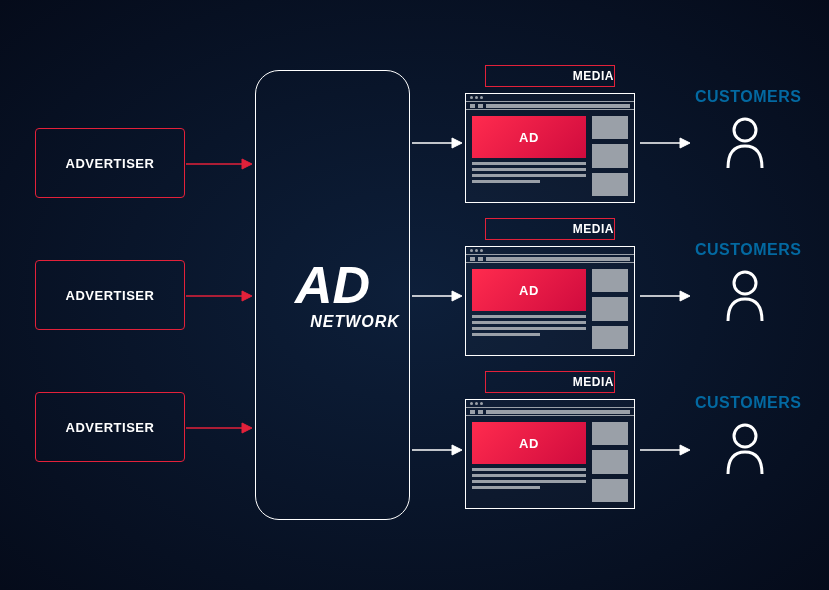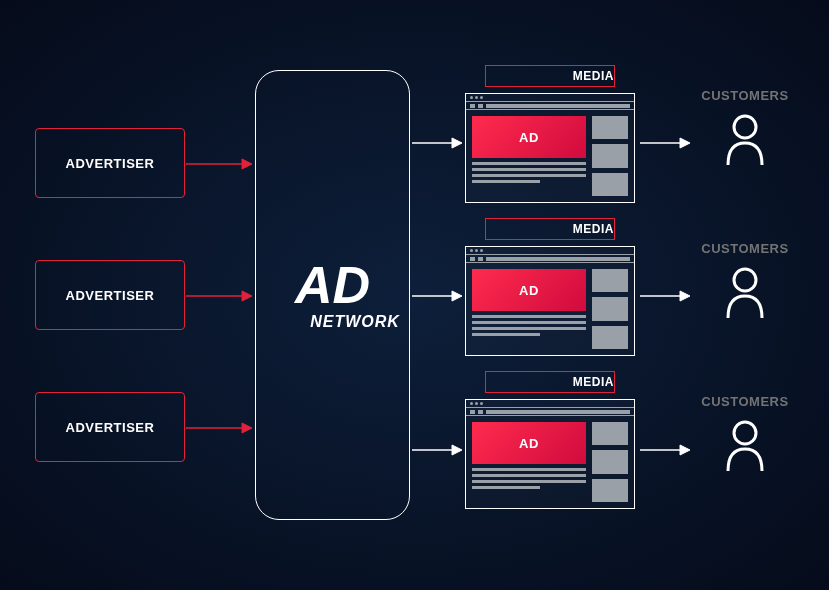--- a/index.html
+++ b/index.html
@@ -127,23 +127,23 @@
   .side-box { flex: 1; background: #9aa0a8; }
 
   
   .customer-block {
     position: absolute;
     left: 695px;
     width: 100px;
     text-align: center;
   }
   .customer-label {
-    color: #737373;
-    font-weight: 800;
-    font-size: 13px;
+    color: #0369a1;
+    font-weight: 800;
+    font-size: 16px;
     letter-spacing: 0.5px;
     margin-bottom: 10px;
   }
   .person-icon {
     width: 46px;
     height: 54px;
     margin: 0 auto;
   }
 
   

